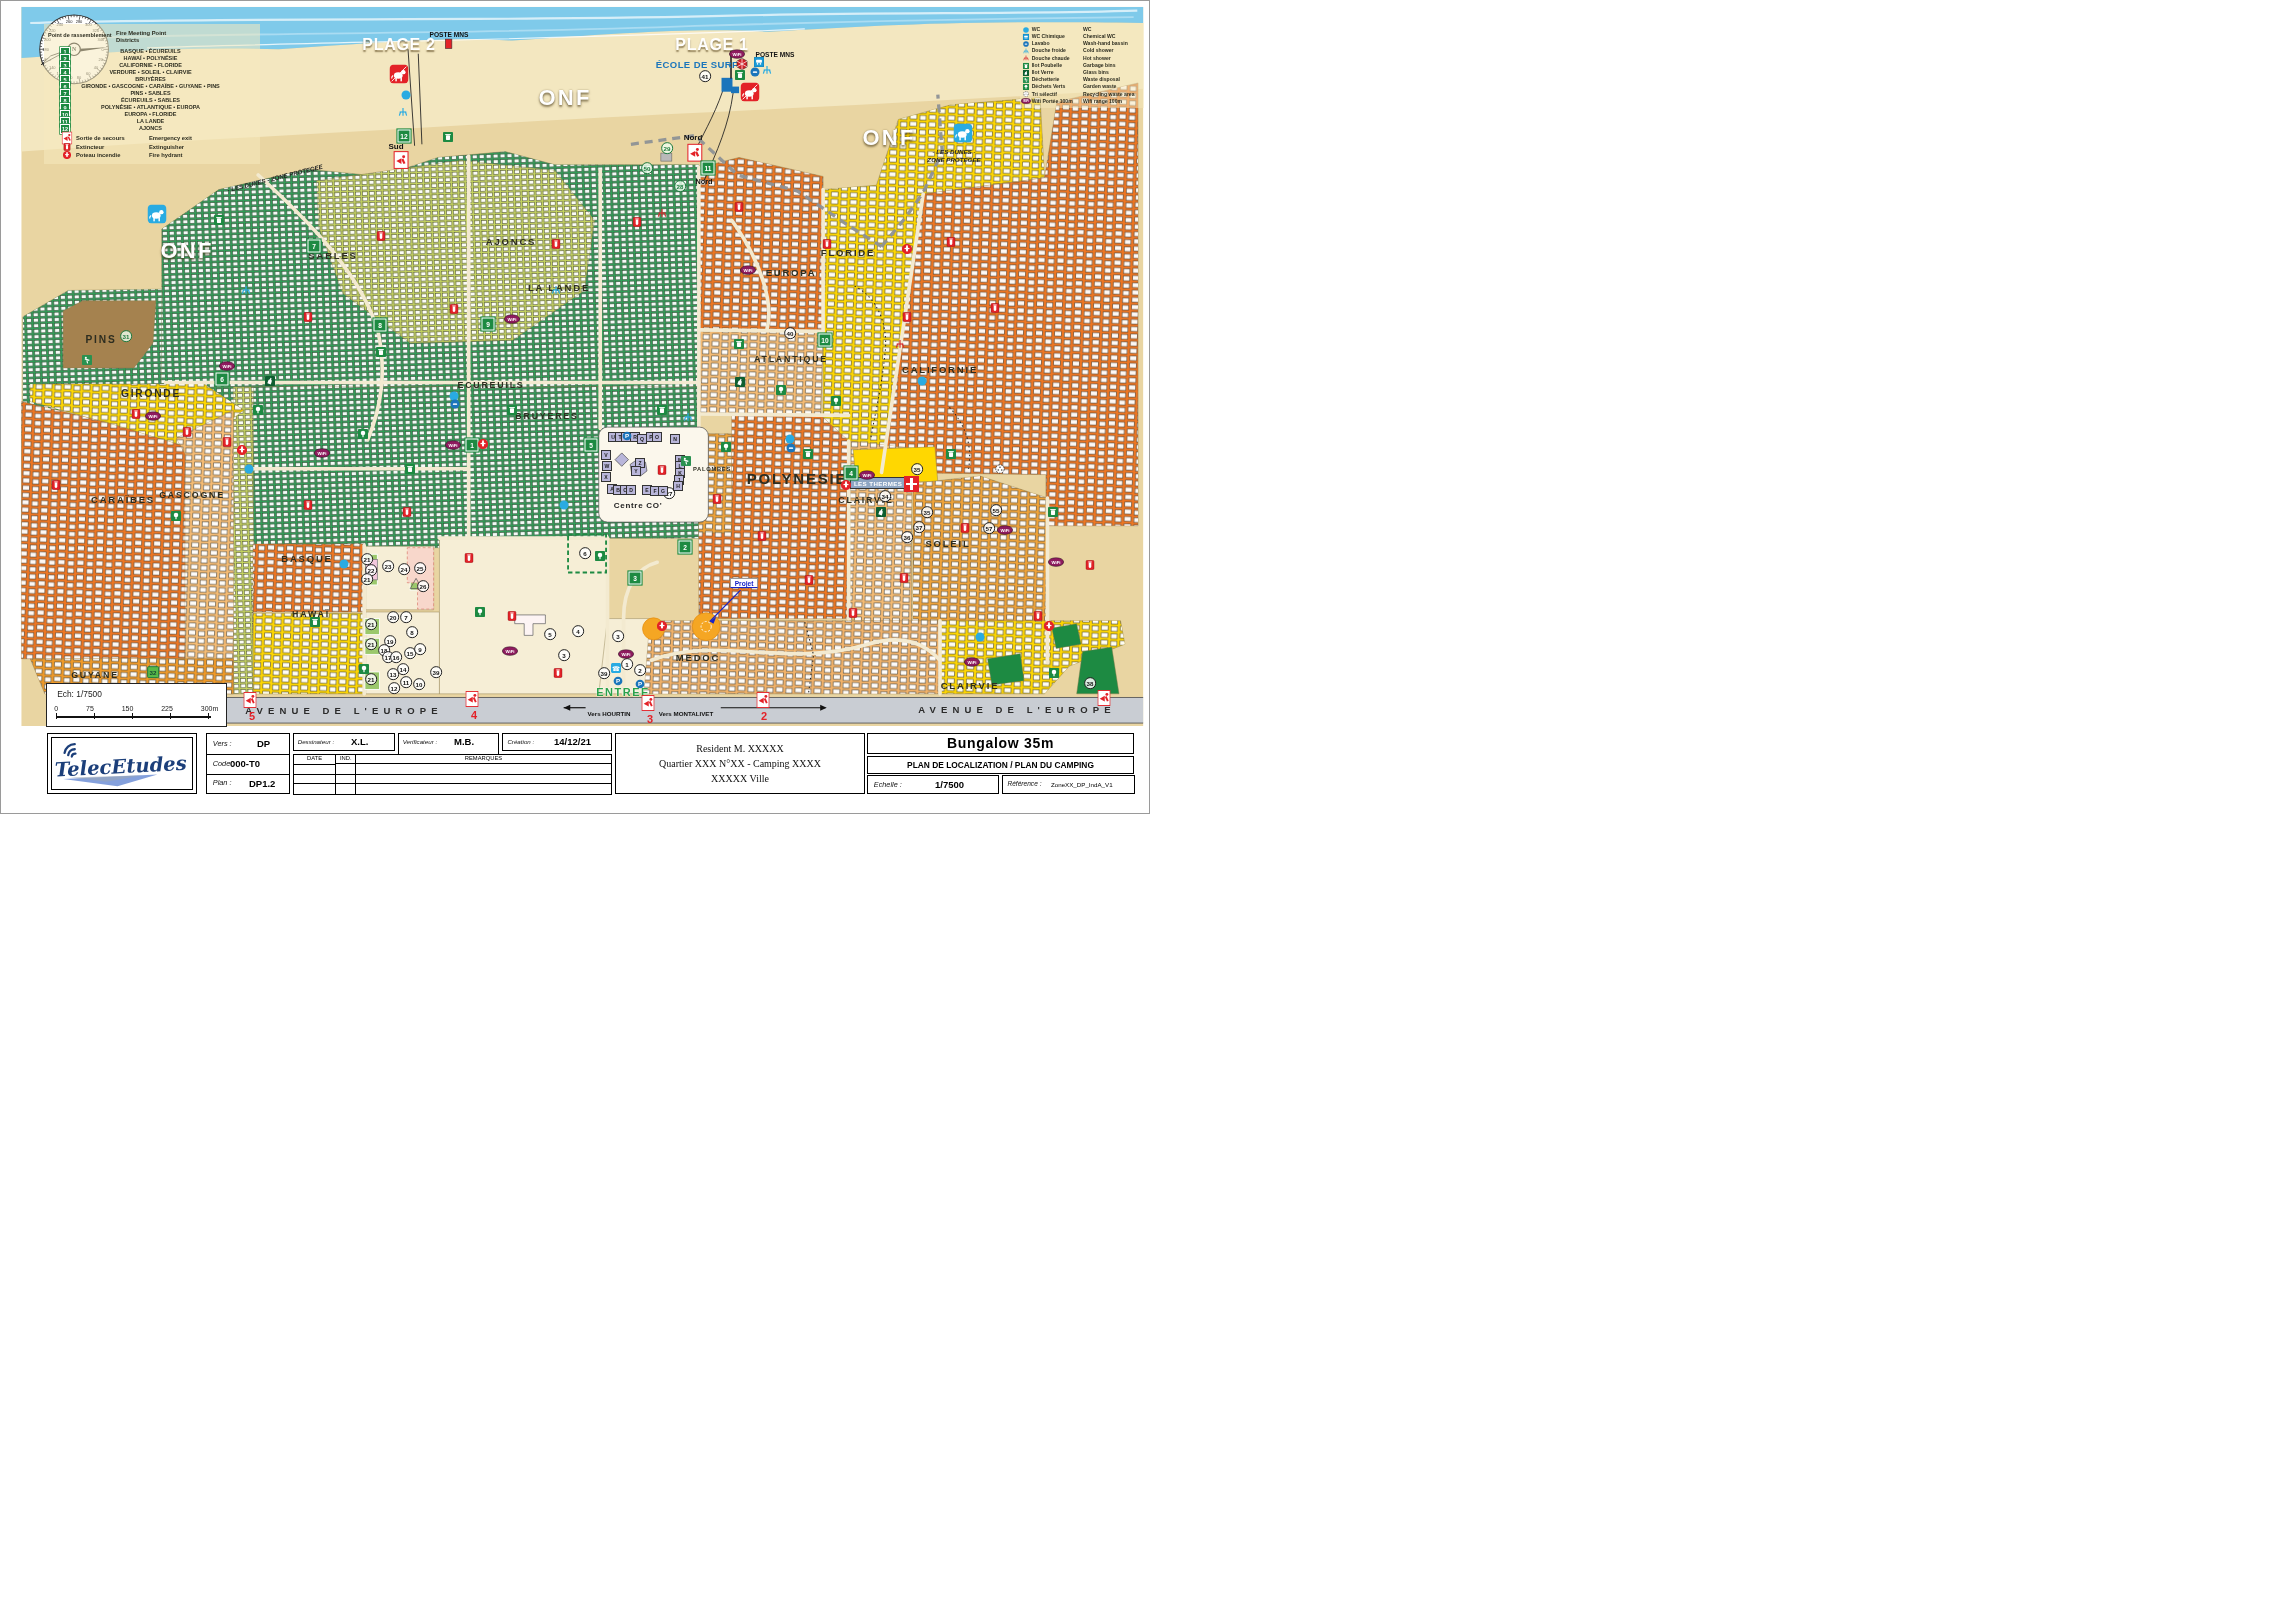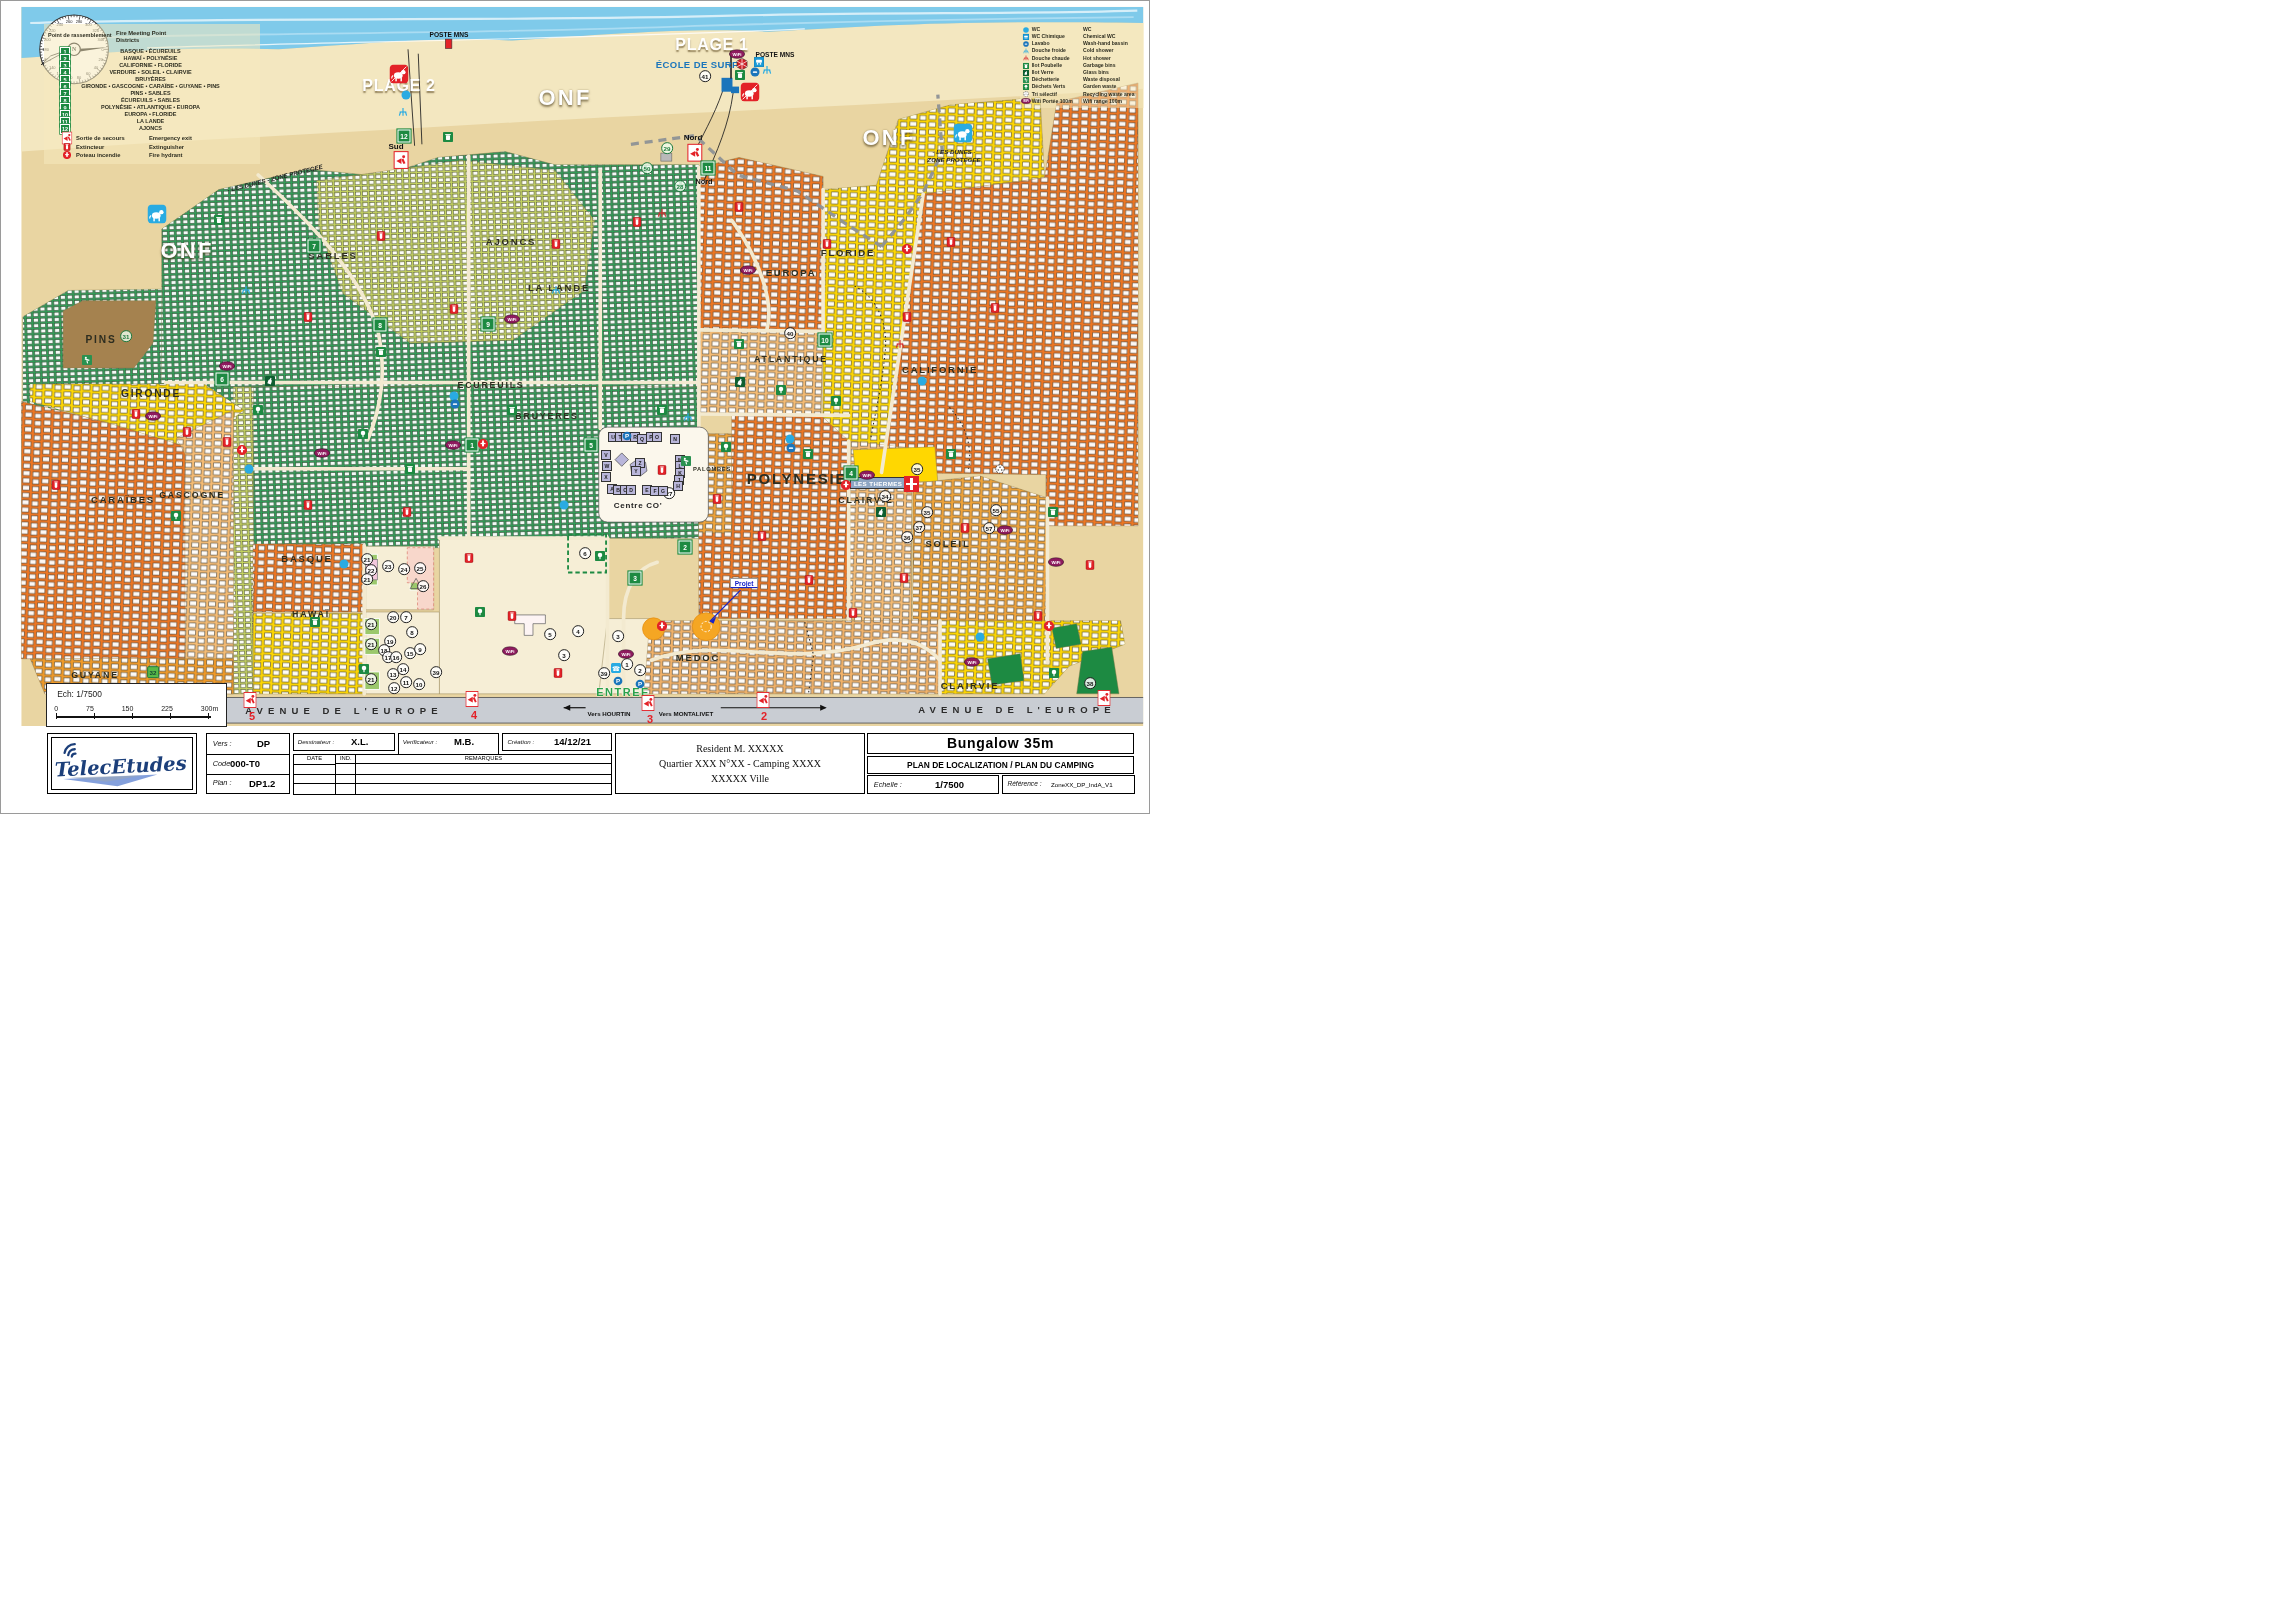--- a/index.html
+++ b/index.html
@@ -311,21 +311,21 @@
       <circle r="8.5" fill="#fff" stroke="#111" stroke-width="1.6"></circle>
       <text x="0" y="2.5" text-anchor="middle" font-size="8" font-weight="bold" fill="#111" font-family="Liberation Serif,serif">N</text>
     </g>
   </svg>
 
   <div id="overlay">
 
     <div class="lbl onf" style="left:186px;top:250px;">ONF</div>
     <div class="lbl onf" style="left:564px;top:97px;">ONF</div>
     <div class="lbl onf" style="left:888px;top:137px;">ONF</div>
-    <div class="lbl plage" style="left:398px;top:44px;margin-top:41px;">PLAGE 2</div>
+    <div class="lbl plage" style="left:398px;top:44px;">PLAGE 2</div>
     <div class="lbl plage" style="left:711px;top:44px;">PLAGE 1</div>
     <div class="lbl poste" style="left:448px;top:33px;">POSTE MNS</div>
     <div class="lbl poste" style="left:774px;top:53px;">POSTE MNS</div>
     <div class="lbl ecole" style="left:696px;top:63px;">ÉCOLE DE SURF</div>
     <div class="lbl dunes" style="left:274px;top:177px;transform:translate(-50%,-50%) rotate(-14deg);">- LES DUNES - ZONE PROTEGEE</div>
     <div class="lbl dunes" style="left:953px;top:151px;">- LES DUNES -</div>
     <div class="lbl dunes" style="left:953px;top:159px;">ZONE PROTEGEE</div>
     <div class="lbl vers redtxt" style="left:692px;top:136px;font-size:8px;">Nord</div>
     <div class="lbl vers redtxt" style="left:703px;top:180px;font-size:7.3px;">Nord</div>
     <div class="lbl vers redtxt" style="left:395px;top:145px;font-size:8px;">Sud</div>

